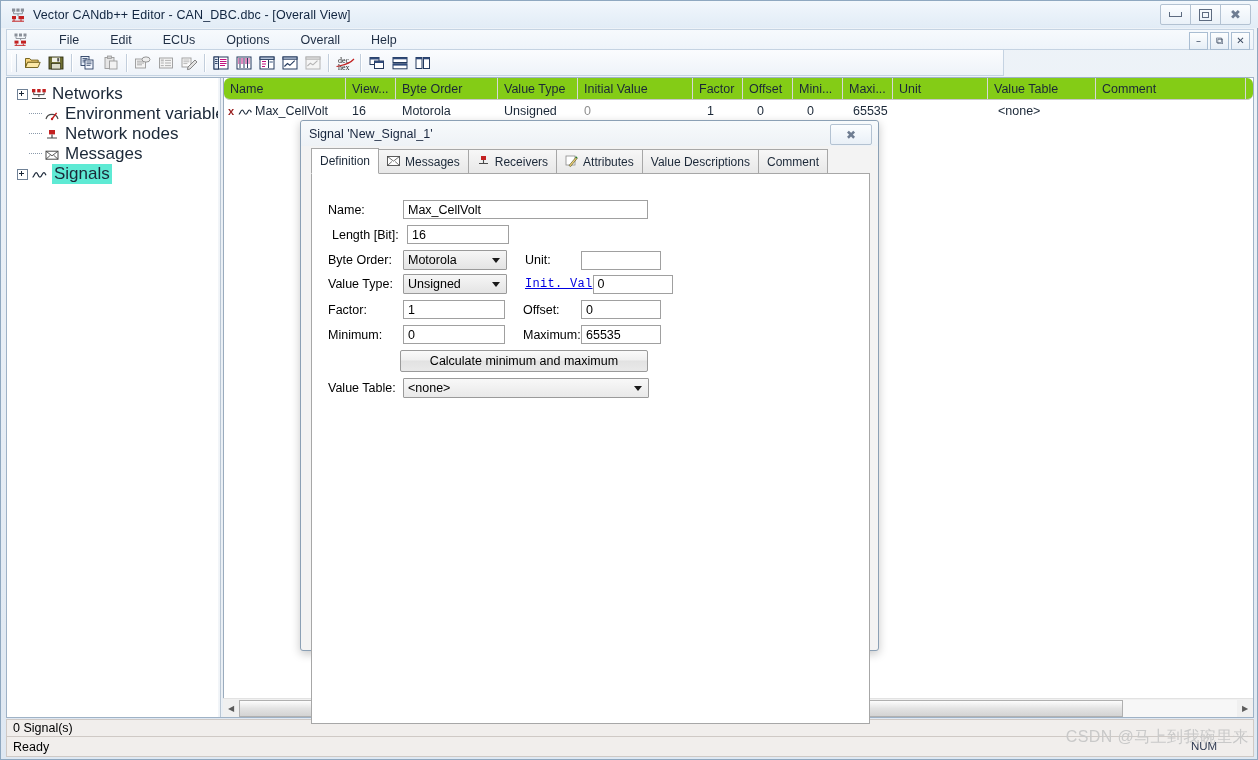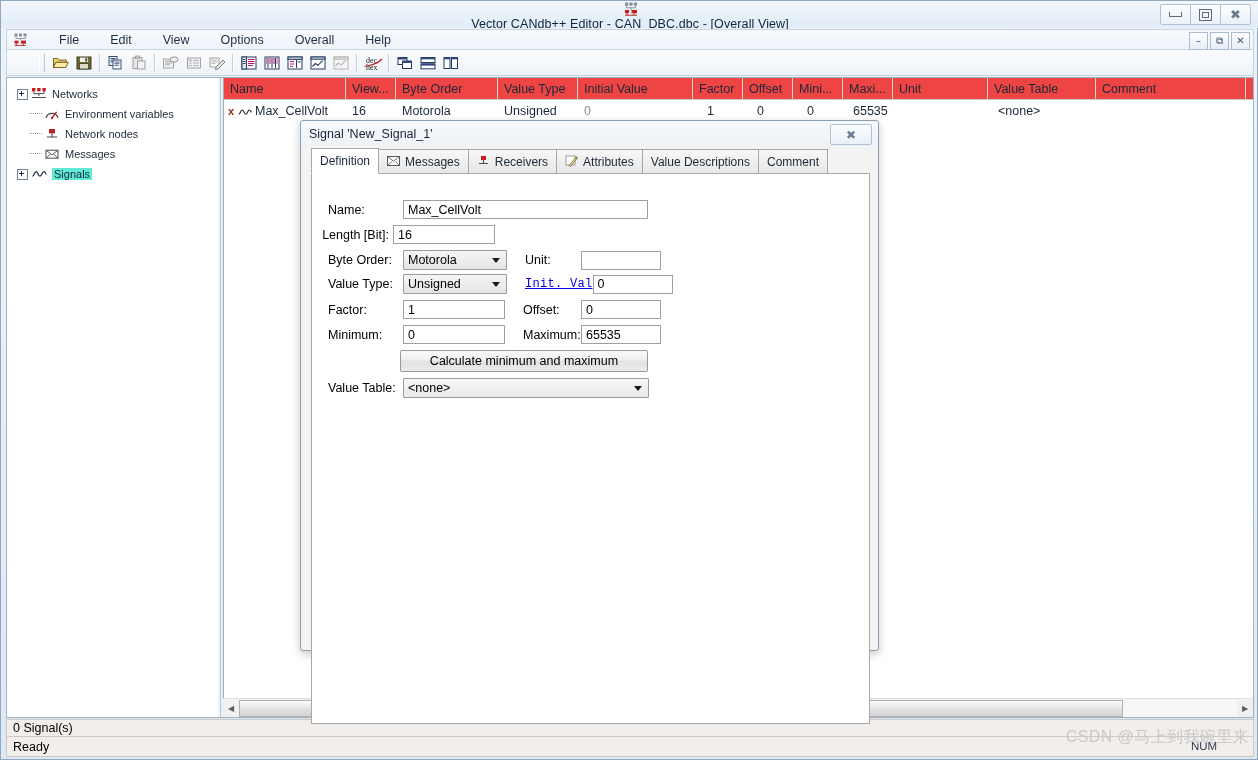--- a/index.html
+++ b/index.html
@@ -21,21 +21,21 @@
     left: 0; top: 0; width: 1258px; height: 760px;
     background: linear-gradient(to bottom, #eef3f8 0%, #e6edf5 60%, #dfe8f2 100%);
     box-sizing: border-box;
     border: 1px solid #8fa8c0;
   }
 
   
   #titlebar {
     position: absolute; left: 0; top: 0; width: 1258px; height: 27px;
     background: linear-gradient(to bottom, #f2f7fc 0%, #e9f1f9 50%, #e2ecf6 100%);
-    display: flex; align-items: center; flex-direction: column;
+    display: flex; align-items: center;
   }
   #titlebar .app-icon {
     margin-left: 9px; margin-right: 7px; width: 16px; height: 16px;
     position: relative; flex: none;
   }
   #titlebar .title-text {
     font-size: 12.5px; color: #10243f; letter-spacing: 0.1px;
     white-space: nowrap;
   }
   #win-controls {
@@ -74,25 +74,25 @@
   }
   #menubar .mdi-controls .mbtn {
     width: 17px; height: 16px; border: 1px solid #a9bdd2;
     background: linear-gradient(to bottom,#fdfefe,#e6eef6);
     margin-left: 2px; display:flex;align-items:center;justify-content:center;
     font-size: 10px; color:#3d4c63; font-family:"DejaVu Sans",sans-serif; line-height:1;
   }
 
   
   #toolbar {
-    position: absolute; left: 5px; top: 49px; width: 1248px; height: 26px;
+    position: absolute; left: 5px; top: 49px; width: 998px; height: 26px;
     background: linear-gradient(to bottom, #fbfcfe, #eef3f9);
     border: 1px solid #c5d3e2; border-top: none;
     box-sizing: border-box;
-    display: flex; align-items: center; padding-left: 28px;
+    display: flex; align-items: center;
   }
   #toolbar .grip {
     width: 4px; height: 18px; margin-left: 4px; margin-right: 4px;
     border-left: 1px solid #ffffff; border-right: 1px solid #b9c6d4;
     flex: none;
   }
   .tb-btn {
     width: 23px; height: 22px; display:flex; align-items:center; justify-content:center;
     flex: none; position: relative;
   }
@@ -111,21 +111,21 @@
     position: absolute; left: 0; top: 0; width: 211px; height: 639px;
     background: #ffffff;
     box-sizing: border-box;
     overflow: hidden;
   }
   #tree-panel .tree {
     padding-top: 6px;
   }
   .tnode {
     display: flex; align-items: center; height: 20px; padding-left: 10px;
-    font-size: 11px; color: #1b2838; white-space: nowrap;
+    font-size: 17px; color: #1b2838; white-space: nowrap;
   }
   .texp {
     width: 9px; height: 9px; border: 1px solid #6f8196; background: #fff;
     margin-right: 3px; position: relative; flex:none;
   }
   .texp::before { content:""; position:absolute; left:1px; top:3px; width:5px; height:1px; background:#1b2838;}
   .texp::after { content:""; position:absolute; left:3px; top:1px; width:1px; height:5px; background:#1b2838;}
   .texp.none { border:none; background:transparent; }
   .texp.none::before, .texp.none::after { display:none; }
   .tdots { width: 13px; height: 1px; border-top: 1px dotted #8b9aab; margin-right: 2px; flex:none;}
@@ -141,22 +141,23 @@
 
   
   #list-panel {
     position: absolute; left: 216px; top: 0; width: 1030px; height: 639px;
     background: #ffffff;
     box-sizing: border-box;
     border-left: 1px solid #9aabbd;
   }
   #grid-header {
     display: flex; height: 21px; align-items: stretch;
-    background: #ef4444;
+    background: #84cc16;
     border-bottom: 1px solid #c8c8c8;
+    border-radius: 6px;
   }
   #grid-header .gh {
     display: flex; align-items: center;
     padding-left: 6px; font-size: 12.5px; color: #1b2838;
     border-right: 1px solid #d7d7d7;
     box-sizing: border-box; white-space: nowrap; overflow: hidden;
   }
   #grid-rows .grow {
     display: flex; height: 21px; align-items: center;
     font-size: 12.5px; color: #1b2838;
@@ -356,21 +357,21 @@
         <rect x="6" y="0.5" width="3" height="3" fill="#8a9099"></rect>
         <rect x="10.5" y="0.5" width="3" height="3" fill="#8a9099"></rect>
         <path d="M3 3.7v1.8h9.5V3.7M7.6 5.5v1.8" stroke="#8a9099" fill="none" stroke-width="0.9"></path>
         <rect x="1.5" y="7.6" width="4" height="3" fill="#c32121"></rect>
         <rect x="8" y="7.6" width="5" height="3" fill="#c32121"></rect>
         <path d="M3.3 10.6v1.8M10.3 10.6v1.8M1.6 12.4h11" stroke="#c32121" fill="none" stroke-width="0.9"></path>
       </svg>
     </span>
     <span class="mitem">File</span>
     <span class="mitem">Edit</span>
-    <span class="mitem">View</span>
+    <span class="mitem">ECUs</span>
     <span class="mitem">Options</span>
     <span class="mitem">Overall</span>
     <span class="mitem">Help</span>
     <div class="mdi-controls">
       <div class="mbtn">–</div>
       <div class="mbtn">⧉</div>
       <div class="mbtn">✕</div>
     </div>
   </div>
 
@@ -696,21 +697,21 @@
     </div>
 
     <div id="tabpage">
       <div id="dlg-body">
 
         <div class="frow" style="left:16px; top:26px;">
           <span class="flabel" style="width:75px">Name:</span>
           <span class="finput" style="width:245px">Max_CellVolt</span>
         </div>
 
-        <div class="frow" style="left:6px; top:51px;text-align:center;">
+        <div class="frow" style="left:20px; top:51px;">
           <span class="flabel" style="width:75px">Length [Bit]:</span>
           <span class="finput" style="width:102px">16</span>
         </div>
 
         <div class="frow" style="left:16px; top:76px;">
           <span class="flabel" style="width:75px">Byte Order:</span>
           <span class="fcombo" style="width:104px">
             <span>Motorola</span>
             <span class="arrow"></span>
           </span>

